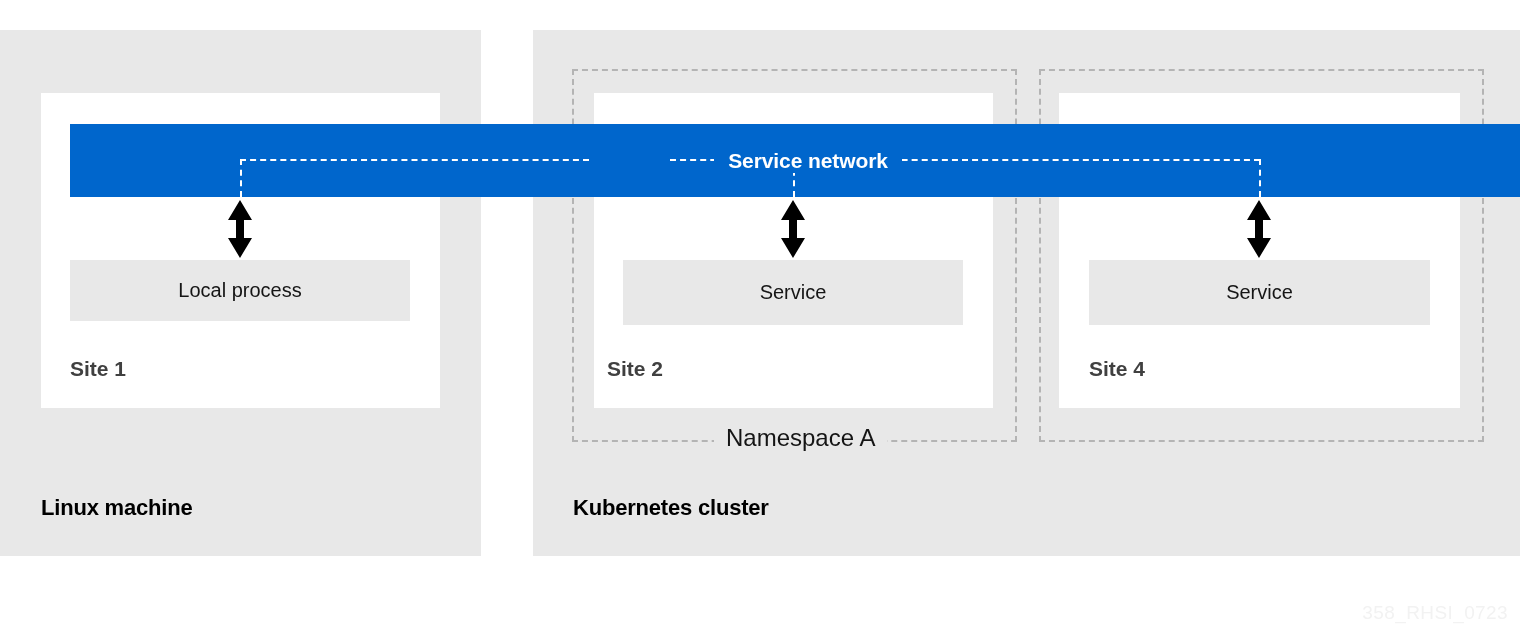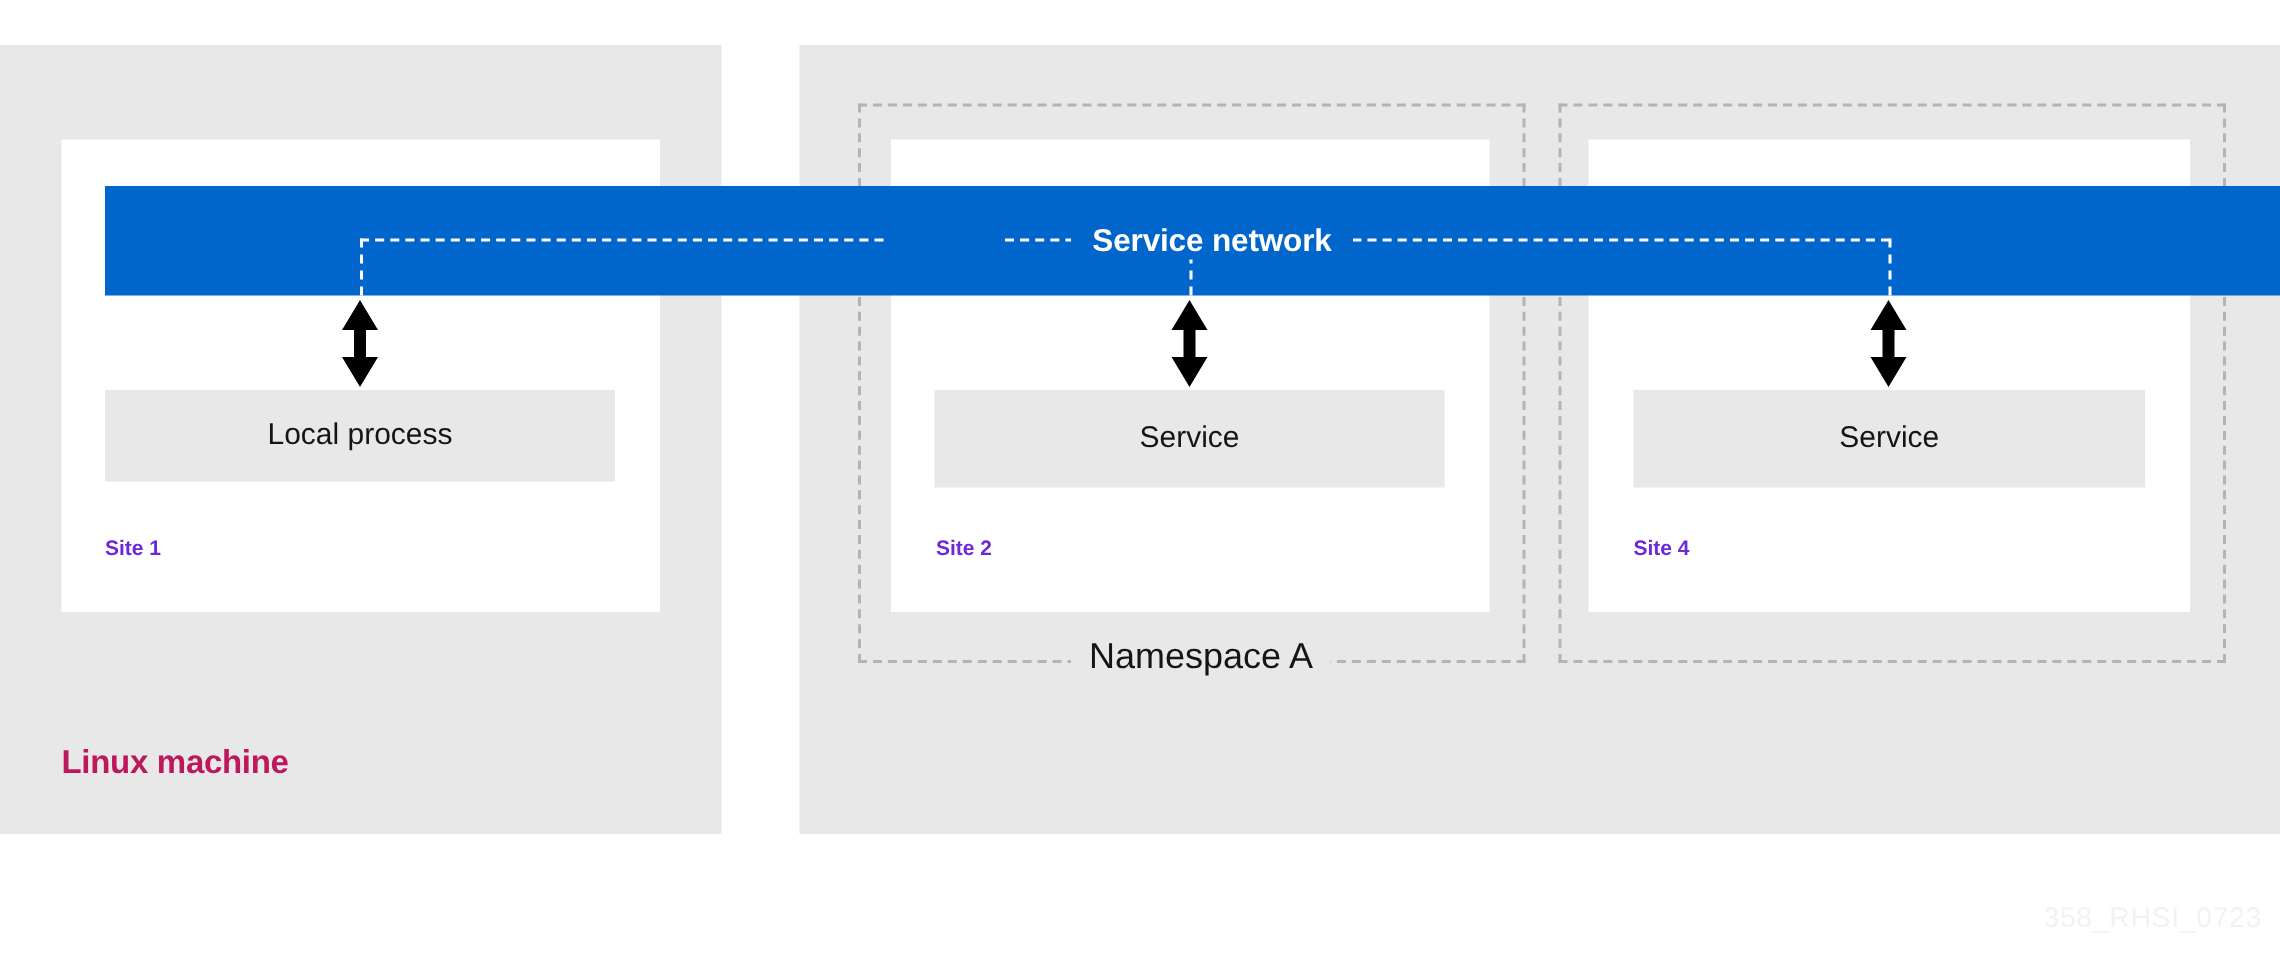--- a/index.html
+++ b/index.html
@@ -23,21 +23,21 @@
     position: absolute;
     background: #e8e8e8;
   }
   #env-linux   { left: 0px;   top: 30px; width: 481px; height: 526px; }
   #env-k8s     { left: 533px; top: 30px; width: 987px; height: 526px; }
 
   .env-label {
     position: absolute;
     font-size: 22px;
     font-weight: bold;
-    color: #be185d;
+    color: #000000;
     letter-spacing: -0.2px;
     white-space: nowrap;
   }
   #env-linux-label { left: 41px;  top: 495px; }
   #env-k8s-label   { left: 573px; top: 495px; }
 
   
   .namespace-box {
     position: absolute;
     border: 2px dashed #b4b4b4;
@@ -62,27 +62,27 @@
   .site-card {
     position: absolute;
     background: #ffffff;
   }
   #site-1-card { left: 41px;   top: 93px; width: 399px; height: 315px; }
   #site-2-card { left: 594px;  top: 93px; width: 399px; height: 315px; }
   #site-3-card { left: 1059px; top: 93px; width: 401px; height: 315px; }
 
   .site-label {
     position: absolute;
-    font-size: 14px;
+    font-size: 21px;
     font-weight: bold;
-    color: #6d28d9;
+    color: #404040;
     white-space: nowrap;
   }
   #site-1-label { left: 70px;   top: 357px; }
-  #site-2-label { left: 624px;  top: 357px; text-align: center; }
+  #site-2-label { left: 607px;  top: 357px; text-align: center; }
   #site-3-label { left: 1089px; top: 357px; }
 
   
   .workload-box {
     position: absolute;
     background: #e8e8e8;
     display: flex;
     align-items: center;
     justify-content: center;
     font-size: 20px;
@@ -210,16 +210,17 @@
     </div>
   </div>
 
   <div class="site-label" id="site-1-label">Site 1</div>
   <div class="site-label" id="site-2-label">Site 2</div>
   <div class="site-label" id="site-3-label">Site 4</div>
 
   <div class="namespace-label" id="ns-a-label">Namespace A</div>
 
   <div class="env-label" id="env-linux-label">Linux machine</div>
+  <div class="env-label" id="env-k8s-label">Kubernetes cluster</div>
 
   <div id="watermark">358_RHSI_0723</div>
 
 </div>
 
 </body></html>

